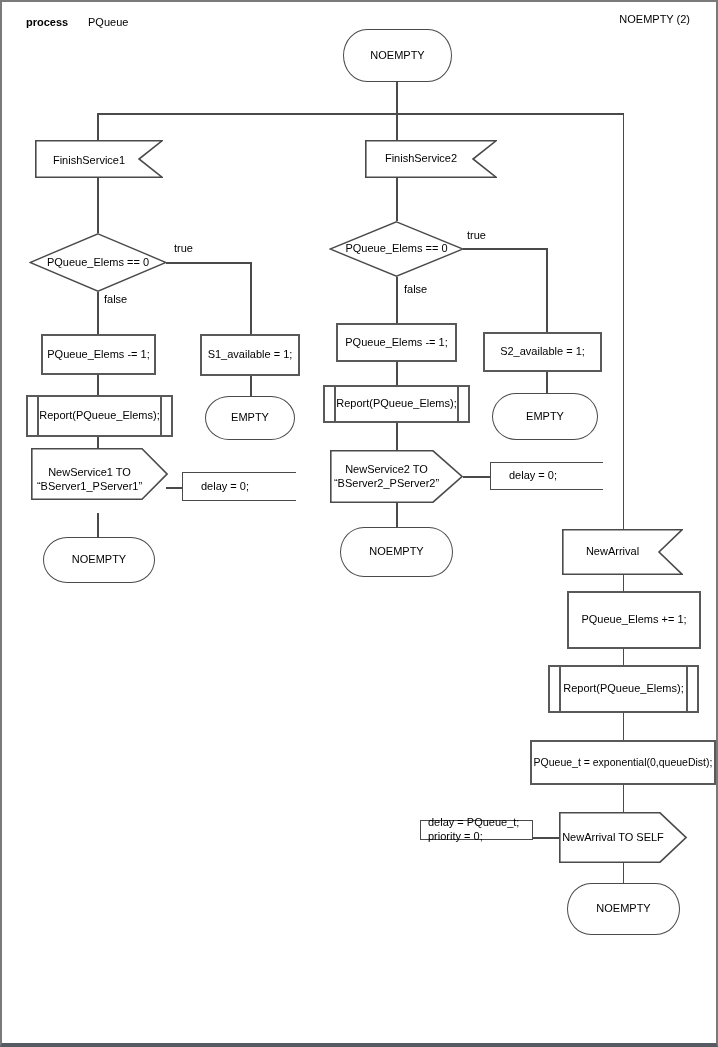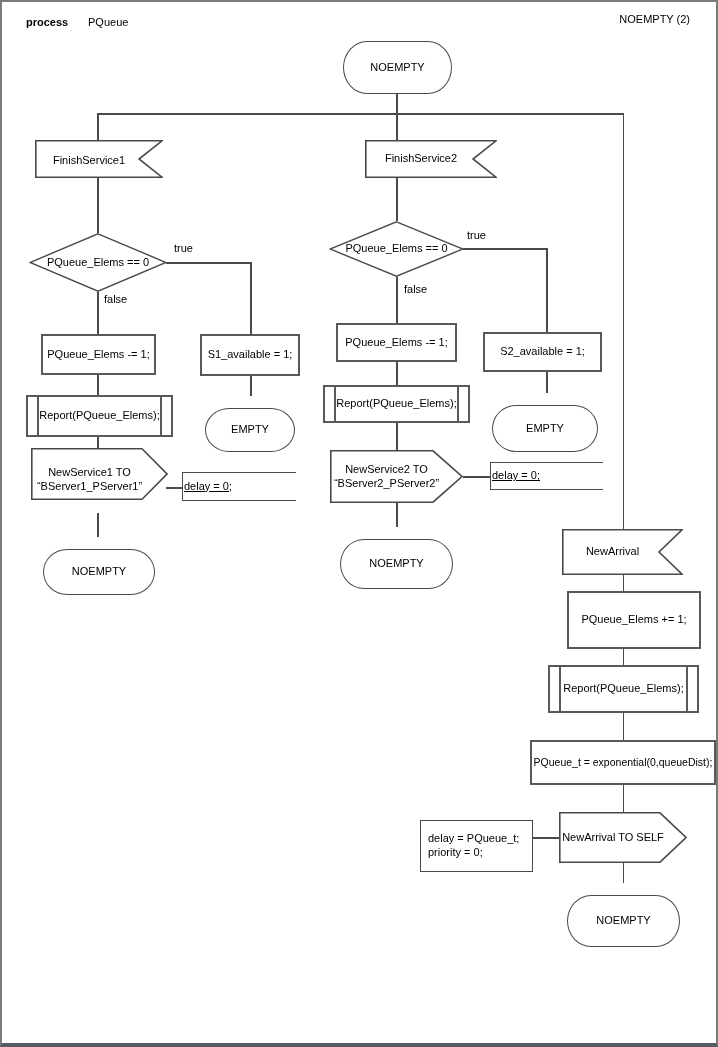--- a/index.html
+++ b/index.html
@@ -18,22 +18,22 @@
   .shape{
     position:absolute;box-sizing:border-box;background:#ffffff;
     display:flex;align-items:center;justify-content:center;
     text-align:center;font-size:11px;line-height:1.25;color:#000;
   }
   .rect{border:2px solid #595959;}
   .proc{border:2px solid #595959;}
   .proc .bar{position:absolute;top:0;bottom:0;width:0;border-left:2px solid #595959;}
   .proc .bar.l{left:9px;}
   .proc .bar.r{right:9px;}
-  .state{border:1.5px solid #4a4a4a;border-radius:24px / 50%;margin-top:12px;}
-  .comment-open{border:1.5px solid #4a4a4a;border-right:none;justify-content:flex-start;padding-left:1px;text-align:left;text-decoration:underline;}
+  .state{border:1.5px solid #4a4a4a;border-radius:24px / 50%;}
+  .comment-open{border:1.5px solid #4a4a4a;border-right:none;justify-content:flex-start;padding-left:18px;text-align:left;}
   .comment-closed{border:1.5px solid #4a4a4a;justify-content:flex-start;padding-left:7px;text-align:left;}
   .sig{background:transparent;border:none;}
   .sig svg{position:absolute;left:0;top:0;}
   .lbl{position:relative;z-index:1;white-space:pre-line;}
   .pad-notch{padding-right:20px;}
   .vline,.hline{position:absolute;background:#4a4a4a;}
   .vline{width:1.5px;}
   .hline{height:1.5px;}
   .edge-lbl{position:absolute;font-size:11px;color:#000;}
   .tiny{font-size:10.5px;}
@@ -202,20 +202,20 @@
   <div class="lbl">PQueue_t = exponential(0,queueDist);</div>
 </div>
 
 <div class="shape sig" style="left:559px;top:812px;width:128px;height:51px;">
   <svg width="128" height="51" viewBox="0 0 128 51">
     <polygon points="0.8,0.8 101,0.8 127,25.5 101,50.2 0.8,50.2" fill="#ffffff" stroke="#4a4a4a" stroke-width="1.6"></polygon>
   </svg>
   <div class="lbl pad-notch">NewArrival TO SELF</div>
 </div>
 
-<div class="shape comment-closed" style="left:420px;top:820px;width:113px;height:52px;">
+<div class="shape comment-closed" style="left:420px;top:820px;width:113px;height:20px;">
   <div class="lbl" style="text-align:left;">delay = PQueue_t;
 priority = 0;</div>
 </div>
 
 <div class="shape state" style="left:567px;top:883px;width:113px;height:52px;">
   <div class="lbl">NOEMPTY</div>
 </div>
 
 </body></html>

